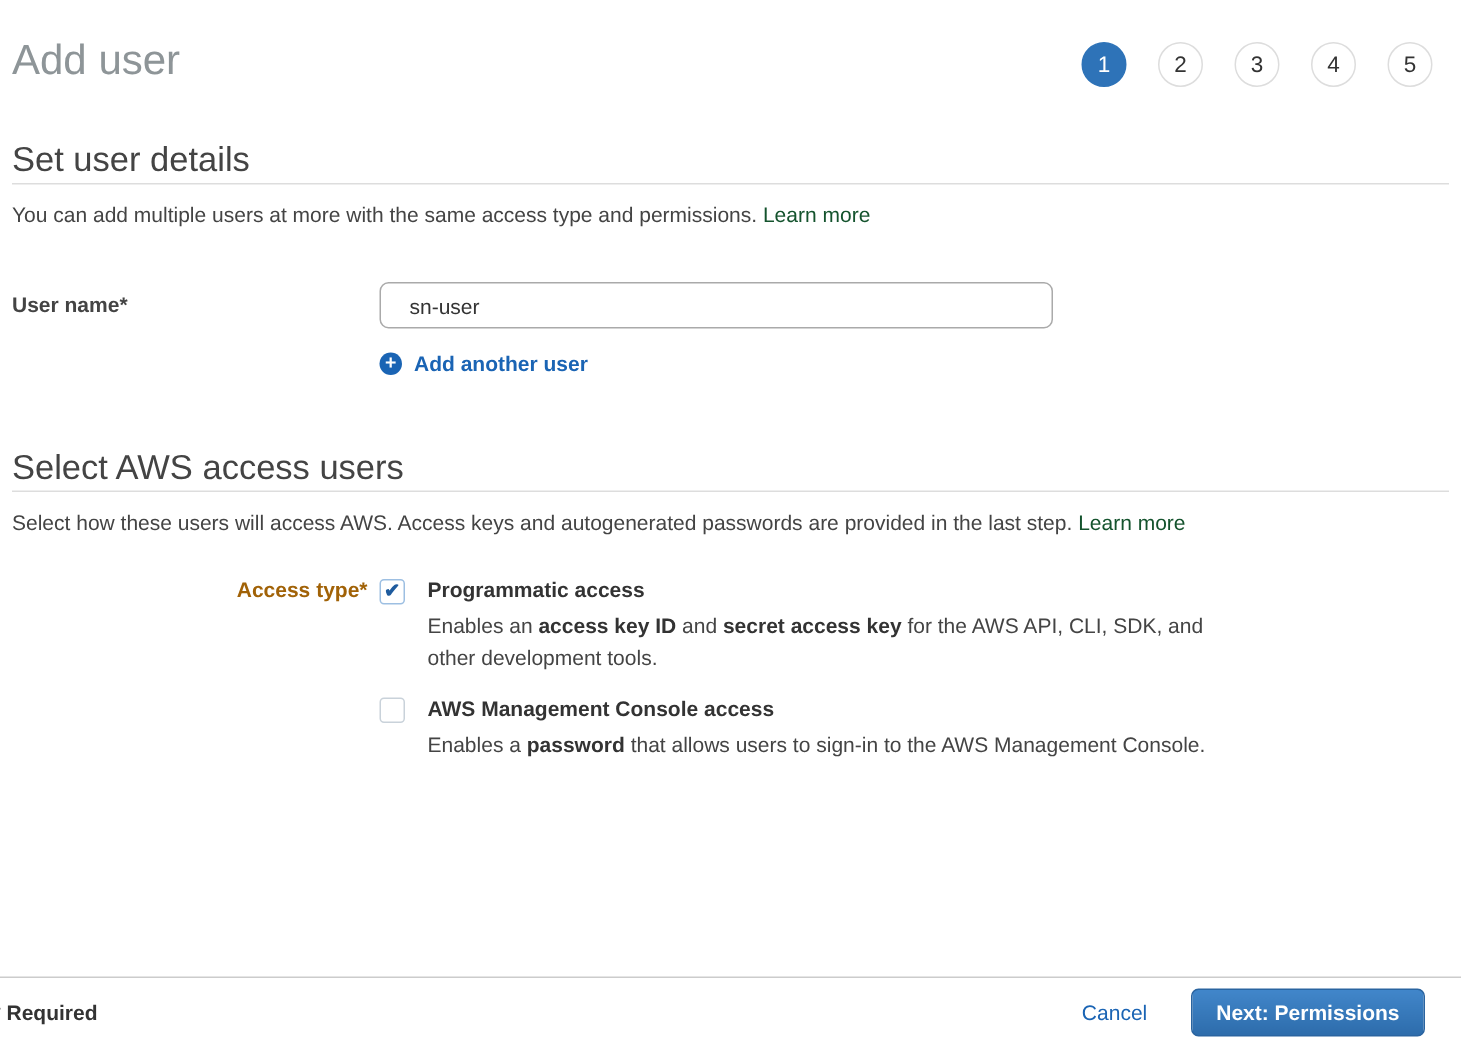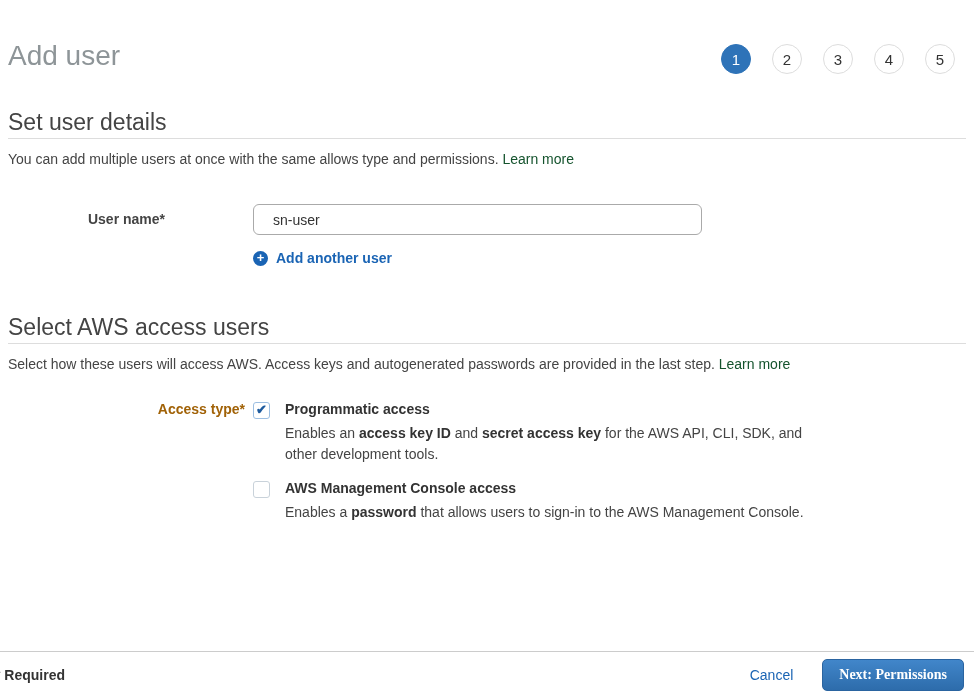--- a/index.html
+++ b/index.html
@@ -7,21 +7,21 @@
   body {
     width: 974px; height: 697px;
     background: #ffffff;
     font-family: "Liberation Sans", "DejaVu Sans", sans-serif;
     font-size: 14px; color: #444;
     position: relative; overflow: hidden;
   }
   .page { padding: 0 8px; }
 
   
-  .page-header { display: flex; justify-content: space-between; align-items: flex-start; padding-top: 12px; margin-top: 28px; }
+  .page-header { display: flex; justify-content: space-between; align-items: flex-start; padding-top: 24px; }
   .page-title { font-size: 28px; font-weight: 400; color: #8e9598; margin: 0; line-height: 32px; }
   .steps { display: flex; gap: 21px; margin: 4px 11px 0 0; }
   .step {
     width: 30px; height: 30px; border-radius: 50%;
     border: 1px solid #ddd; background: #fff; color: #333;
     font-size: 15px; display: flex; align-items: center; justify-content: center;
   }
   .step.active { background: #2e73b8; border-color: #2e73b8; color: #fff; }
 
   
@@ -29,21 +29,21 @@
     font-size: 23px; font-weight: 400; color: #444;
     margin: 37px 0 0; padding-bottom: 5px;
     border-bottom: 1px solid #ddd; line-height: 22px;
   }
   .section-title.second { margin-top: 50px; }
   .section-desc { margin: 12px 0 0; color: #444; line-height: 17px; }
   a.link { color: #14532d; text-decoration: none; cursor: pointer; }
 
   
   .form-row { display: flex; margin-top: 36px; }
-  .form-label { width: 237px; text-align: center; font-weight: bold; color: #444; line-height: 31px; flex-shrink: 0; }
+  .form-label { width: 237px; text-align: left; font-weight: bold; color: #444; line-height: 31px; flex-shrink: 0; }
   .form-field { margin-left: 8px; }
   .text-input {
     width: 449px; height: 31px; border: 1px solid #aaa; border-radius: 6px;
     padding: 0 19px; font-size: 14px; color: #333;
     font-family: "Liberation Sans", "DejaVu Sans", sans-serif; outline: none;
   }
   .add-another {
     margin-top: 15px; display: flex; align-items: center; gap: 8px;
     color: #1a64b4; font-weight: bold; cursor: pointer; line-height: 16px;
   }
@@ -81,22 +81,22 @@
     display: flex; align-items: center; justify-content: space-between;
     padding: 0 8px;
   }
   .footer-required { font-weight: bold; color: #333; margin-left: -13px; white-space: pre; }
   .footer-actions { display: flex; align-items: center; }
   .cancel-link { color: #1a64b4; font-weight: normal; margin-right: 29px; cursor: pointer; }
   .next-btn {
     background: linear-gradient(#4186ca, #2d6cab);
     border: 1px solid #2a64a0; border-radius: 5px;
     color: #fff; font-weight: bold; font-size: 14px;
-    height: 32px; padding: 0 16px; margin-right: 2px; cursor: pointer;
-    font-family: Liberation Serif, serif;
+    height: 32px; padding: 0 16px; margin-right: 16px; cursor: pointer;
+    font-family: Liberation Sans, sans-serif;
   }
 </style>
 </head>
 <body>
 
 <div class="page">
 
   <header class="page-header">
     <h1 class="page-title">Add user</h1>
     <div class="steps">
@@ -113,21 +113,21 @@
           <span>4</span>
         </div>
       <div class="step">
           <span>5</span>
         </div>
     </div>
   </header>
 
   <section>
     <h2 class="section-title">Set user details</h2>
-    <p class="section-desc"><span>You can add multiple users at once with the same allows type and permissions.</span>
+    <p class="section-desc"><span>You can add multiple users at more with the same access type and permissions.</span>
       <a class="link">Learn more</a></p>
 
     <div class="form-row">
       <label class="form-label">User name*</label>
       <div class="form-field">
         <input type="text" class="text-input" value="sn-user" style="">
         <div class="add-another">
           <span class="plus-icon">
               <span>+</span>
             </span>

